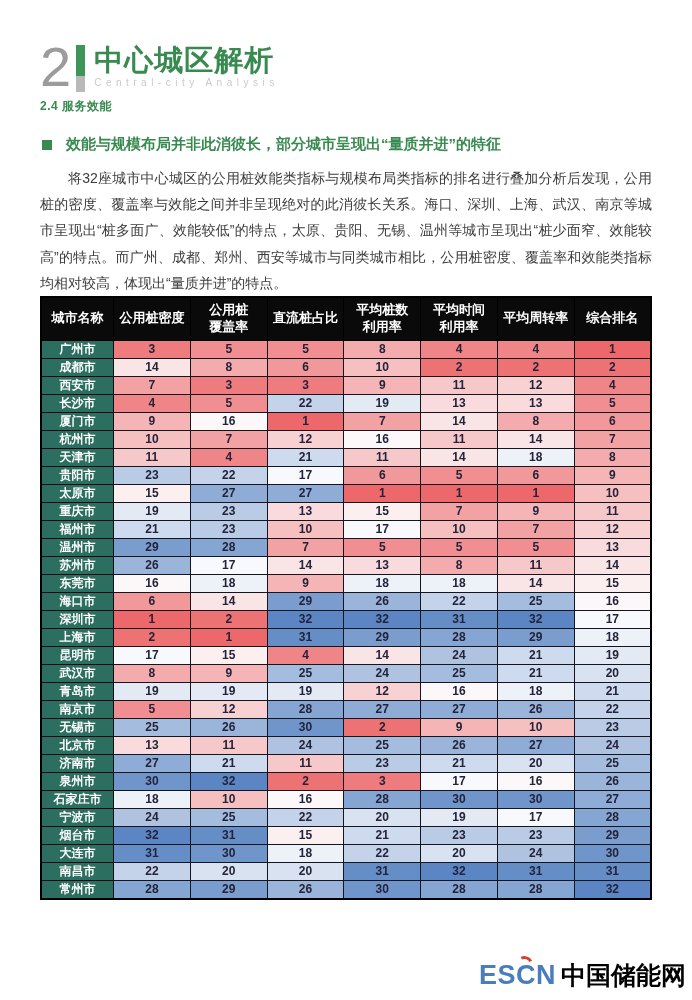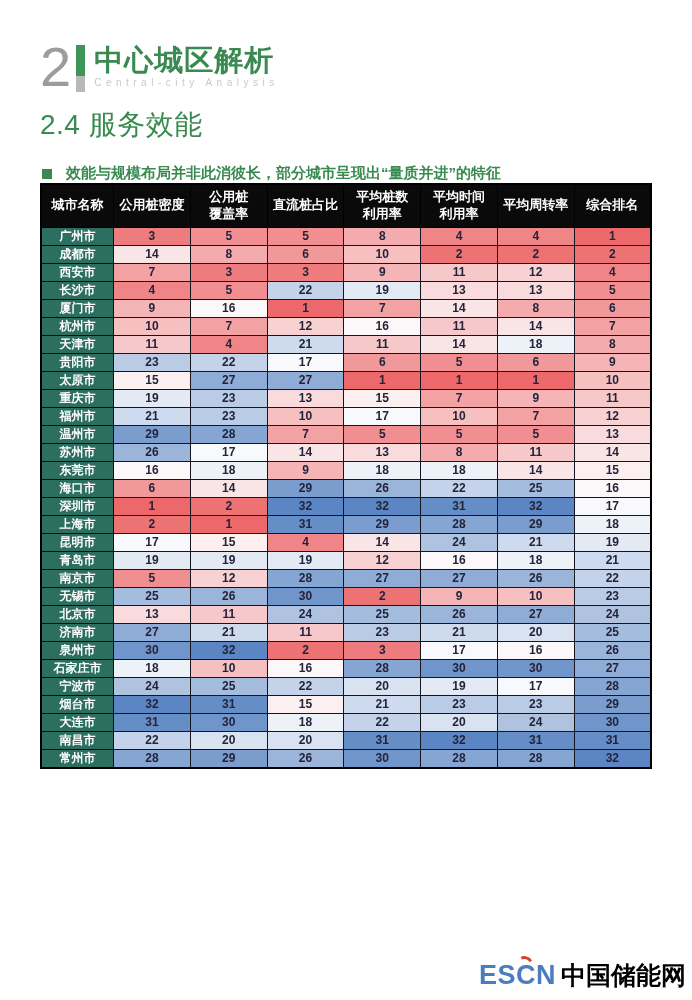--- a/index.html
+++ b/index.html
@@ -14,21 +14,21 @@
   .chapter-header { display:flex; align-items:flex-start; }
   .chapter-number { font-size:56px; line-height:0.88; color:#9c9c9c; font-weight:400; }
   .chapter-bar {
     width:9px; height:47px; margin:3px 9px 0 5px;
     background:linear-gradient(to bottom,#3f9458 0%,#3f9458 66%,#b9b9b9 66%,#b9b9b9 100%);
   }
   .chapter-titles { padding-top:3px; }
   .chapter-title-cn { font-size:29px; font-weight:bold; color:#398a50; letter-spacing:1px; line-height:1.05; }
   .chapter-title-en { font-size:10px; color:#c7cbc8; letter-spacing:4.5px; margin-top:2px; }
 
-  .section-title { margin-top:14px; font-size:28px; font-weight:normal; color:#398a50; letter-spacing:0.5px; }
+  .section-title { margin-top:6px; font-size:12px; font-weight:bold; color:#398a50; letter-spacing:0.5px; }
 
   .highlight-row { margin-top:20px; display:flex; align-items:center; }
   .bullet-square { width:10px; height:10px; background:#398a50; margin:0 14px 0 2px; flex:none; }
   .highlight-text { font-size:15px; font-weight:bold; color:#398a50; }
 
   .body-paragraph {
     margin-top:11px; font-size:14px; line-height:1.87; color:#3b3b3b;
     text-align:justify; text-indent:2em;
   }
 
@@ -74,20 +74,21 @@
     </div>
   </div>
 
   <div class="section-title">2.4 服务效能</div>
 
   <div class="highlight-row">
     <span class="bullet-square"></span>
     <span class="highlight-text">效能与规模布局并非此消彼长，部分城市呈现出“量质并进”的特征</span>
   </div>
 
+  <p class="body-paragraph">将32座城市中心城区的公用桩效能类指标与规模布局类指标的排名进行叠加分析后发现，公用桩的密度、覆盖率与效能之间并非呈现绝对的此消彼长关系。海口、深圳、上海、武汉、南京等城市呈现出“桩多面广、效能较低”的特点，太原、贵阳、无锡、温州等城市呈现出“桩少面窄、效能较高”的特点。而广州、成都、郑州、西安等城市与同类城市相比，公用桩密度、覆盖率和效能类指标均相对较高，体现出“量质并进”的特点。</p>
 
 
   <table class="rank-table">
     <colgroup>
       <col class="city-col">
         <col>
         <col>
         <col>
         <col>
         <col>
@@ -284,20 +285,30 @@
           <th class="city-cell">昆明市</th>
           <td style="background: rgb(248, 249, 252);">17</td>
           <td style="background: rgb(251, 239, 240);">15</td>
           <td style="background: rgb(239, 133, 135);">4</td>
           <td style="background: rgb(250, 229, 230);">14</td>
           <td style="background: rgb(175, 195, 225);">24</td>
           <td style="background: rgb(206, 218, 237);">21</td>
           <td style="background: rgb(227, 234, 244);">19</td>
         </tr>
         <tr>
+          <th class="city-cell">武汉市</th>
+          <td style="background: rgb(244, 171, 173);">8</td>
+          <td style="background: rgb(245, 181, 183);">9</td>
+          <td style="background: rgb(164, 188, 222);">25</td>
+          <td style="background: rgb(175, 195, 225);">24</td>
+          <td style="background: rgb(164, 188, 222);">25</td>
+          <td style="background: rgb(206, 218, 237);">21</td>
+          <td style="background: rgb(216, 226, 241);">20</td>
+        </tr>
+        <tr>
           <th class="city-cell">青岛市</th>
           <td style="background: rgb(227, 234, 244);">19</td>
           <td style="background: rgb(227, 234, 244);">19</td>
           <td style="background: rgb(227, 234, 244);">19</td>
           <td style="background: rgb(248, 210, 211);">12</td>
           <td style="background: rgb(252, 248, 249);">16</td>
           <td style="background: rgb(237, 241, 248);">18</td>
           <td style="background: rgb(206, 218, 237);">21</td>
         </tr>
         <tr>

